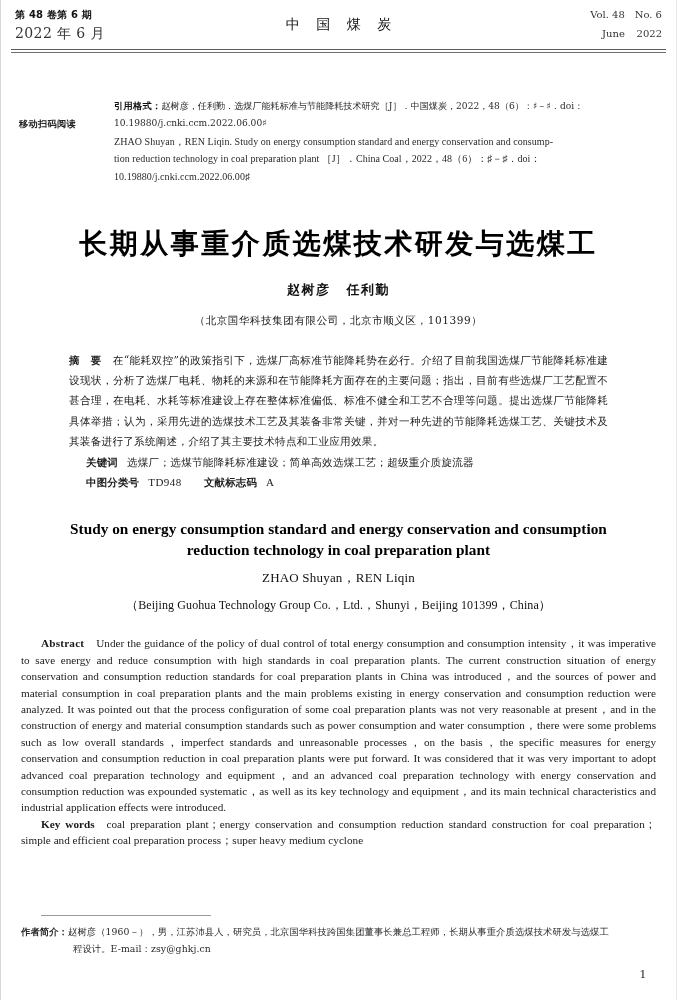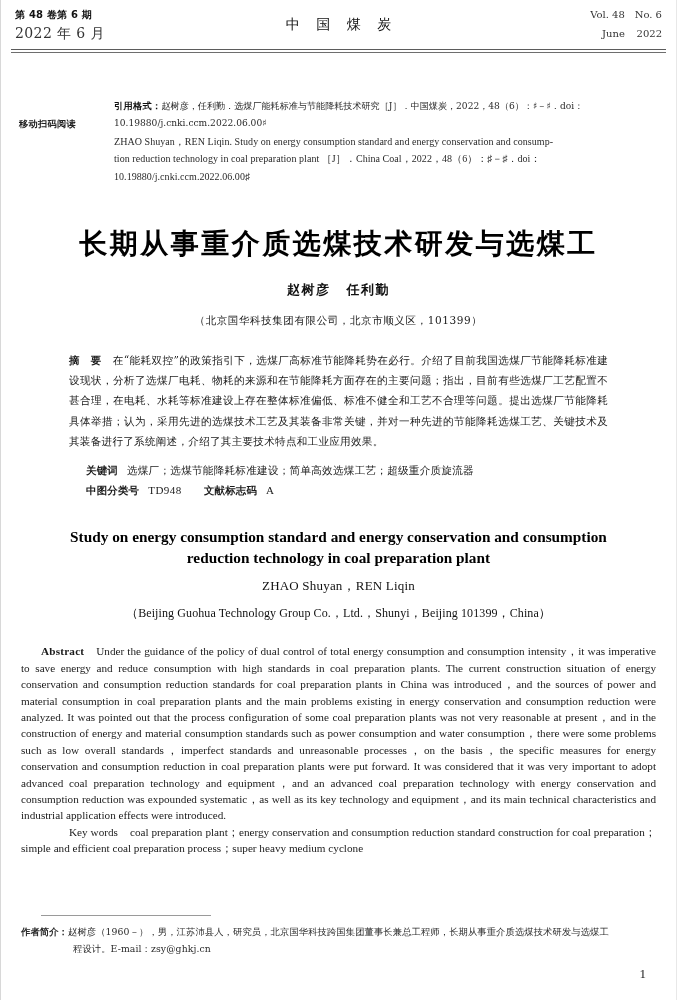--- a/index.html
+++ b/index.html
@@ -156,21 +156,21 @@
     text-align: center;
     font-family: "DejaVu Serif", serif;
     font-size: 10.5px;
     letter-spacing: 0.6px;
     color: #1a1a1a;
     margin-top: 15px;
   }
 
   
   .cn-abstract {
-    margin: 22px 68px 8px 68px;
+    margin: 22px 68px 0 68px;
     font-family: "DejaVu Serif", serif;
     font-size: 10.6px;
     line-height: 20.4px;
     color: #1a1a1a;
     text-align: justify;
     letter-spacing: 0.25px;
   }
   .cn-abstract .lead {
     font-weight: bold;
     font-family: "DejaVu Sans", sans-serif;
@@ -240,21 +240,21 @@
   .en-abstract .lead-gap { display: inline-block; width: 12px; }
   .en-keywords {
     margin: 0 20px 0 20px;
     font-family: "Liberation Serif", serif;
     font-size: 11.2px;
     line-height: 16.4px;
     color: #1a1a1a;
     text-align: justify;
     text-indent: 20px;
   }
-  .en-keywords .lead { font-weight: normal; margin-left: 28px; }
+  .en-keywords .lead { font-weight: bold; }
   .en-keywords .lead-gap { display: inline-block; width: 12px; }
 
   
   .footnote-rule {
     margin: 0 0 0 20px;
     width: 170px;
     border-top: 1px solid #9a9a9a;
     position: absolute;
     left: 20px;
     top: 915px;

